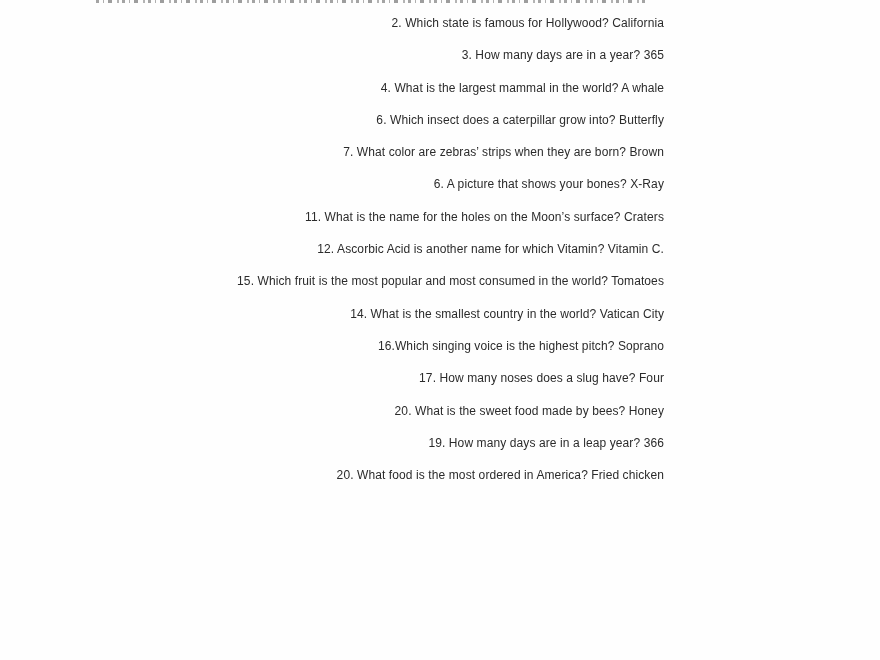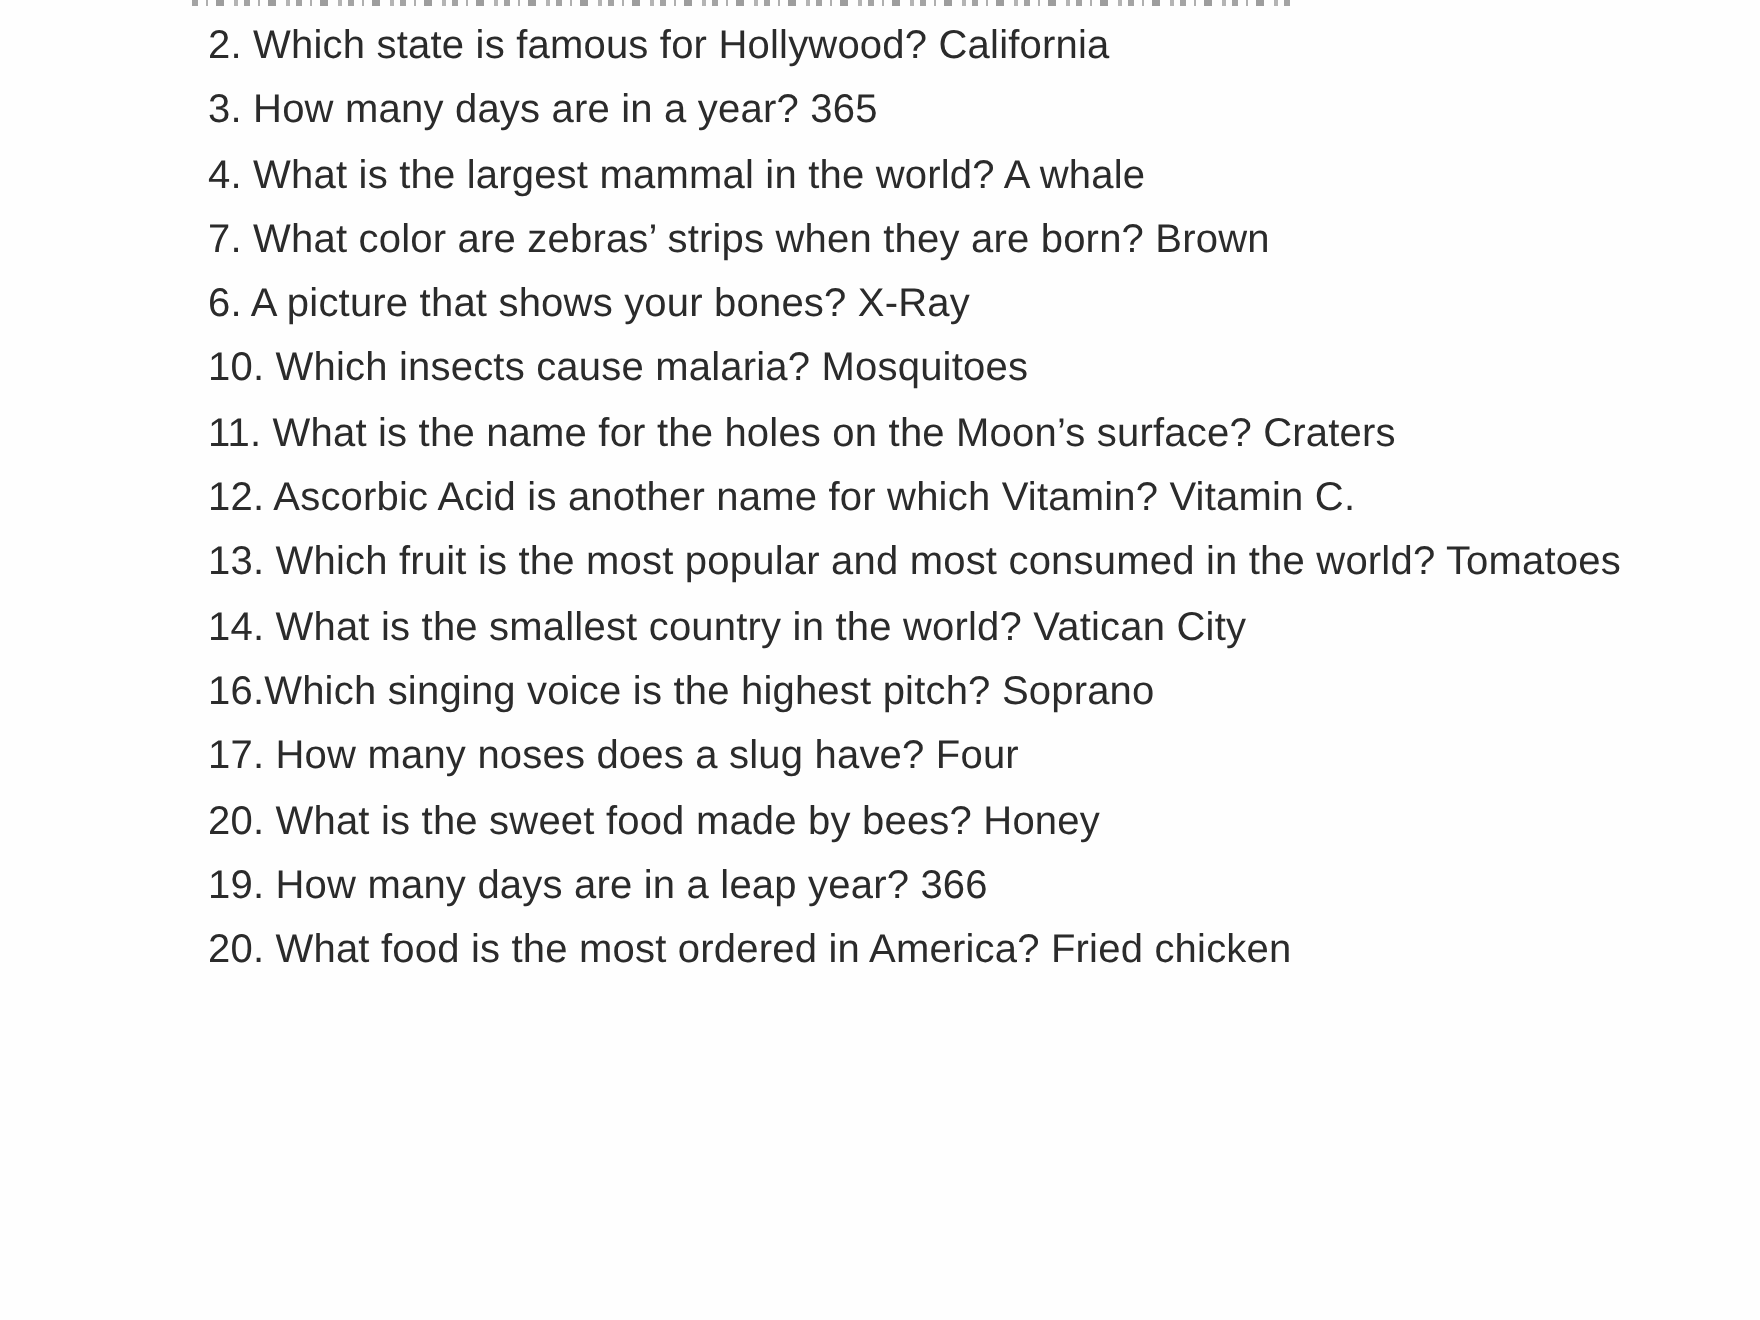--- a/index.html
+++ b/index.html
@@ -35,40 +35,41 @@
   }
   .question-list {
     position: absolute;
     left: 104px;
     top: 7px;
     width: 560px;
   }
   .question-line {
     line-height: 32.3px;
     height: 32.3px;
-    font-size: 20px;
+    font-size: 12px;
     color: #2b2b2b;
     white-space: nowrap;
     letter-spacing: 0.1px;
+    text-align: right;
   }
 </style>
 </head>
 <body>
 
 <div class="clipped-line-top"></div>
 
 <div class="question-list">
   <div class="question-line">2. Which state is famous for Hollywood? California</div>
   <div class="question-line">3. How many days are in a year? 365</div>
   <div class="question-line">4. What is the largest mammal in the world? A whale</div>
+  <div class="question-line">6. Which insect does a caterpillar grow into? Butterfly</div>
   <div class="question-line">7. What color are zebras’ strips when they are born? Brown</div>
   <div class="question-line">6. A picture that shows your bones? X-Ray</div>
-  <div class="question-line">10. Which insects cause malaria? Mosquitoes</div>
   <div class="question-line">11. What is the name for the holes on the Moon’s surface? Craters</div>
   <div class="question-line">12. Ascorbic Acid is another name for which Vitamin? Vitamin C.</div>
-  <div class="question-line">13. Which fruit is the most popular and most consumed in the world? Tomatoes</div>
+  <div class="question-line">15. Which fruit is the most popular and most consumed in the world? Tomatoes</div>
   <div class="question-line">14. What is the smallest country in the world? Vatican City</div>
   <div class="question-line">16.Which singing voice is the highest pitch? Soprano</div>
   <div class="question-line">17. How many noses does a slug have? Four</div>
   <div class="question-line">20. What is the sweet food made by bees? Honey</div>
   <div class="question-line">19. How many days are in a leap year? 366</div>
   <div class="question-line">20. What food is the most ordered in America? Fried chicken</div>
 </div>
 
 </body></html>

